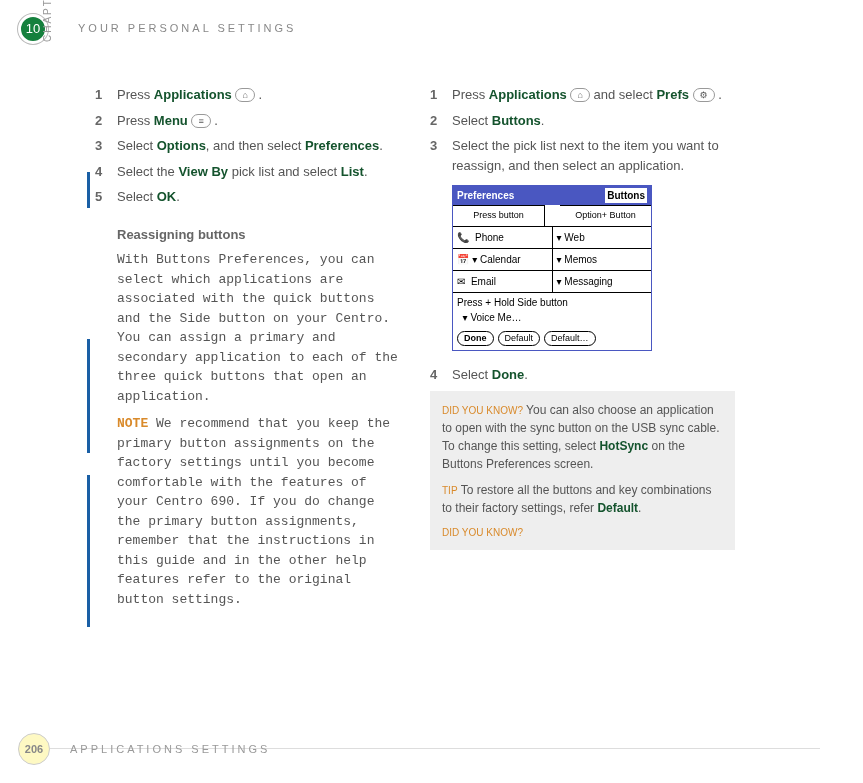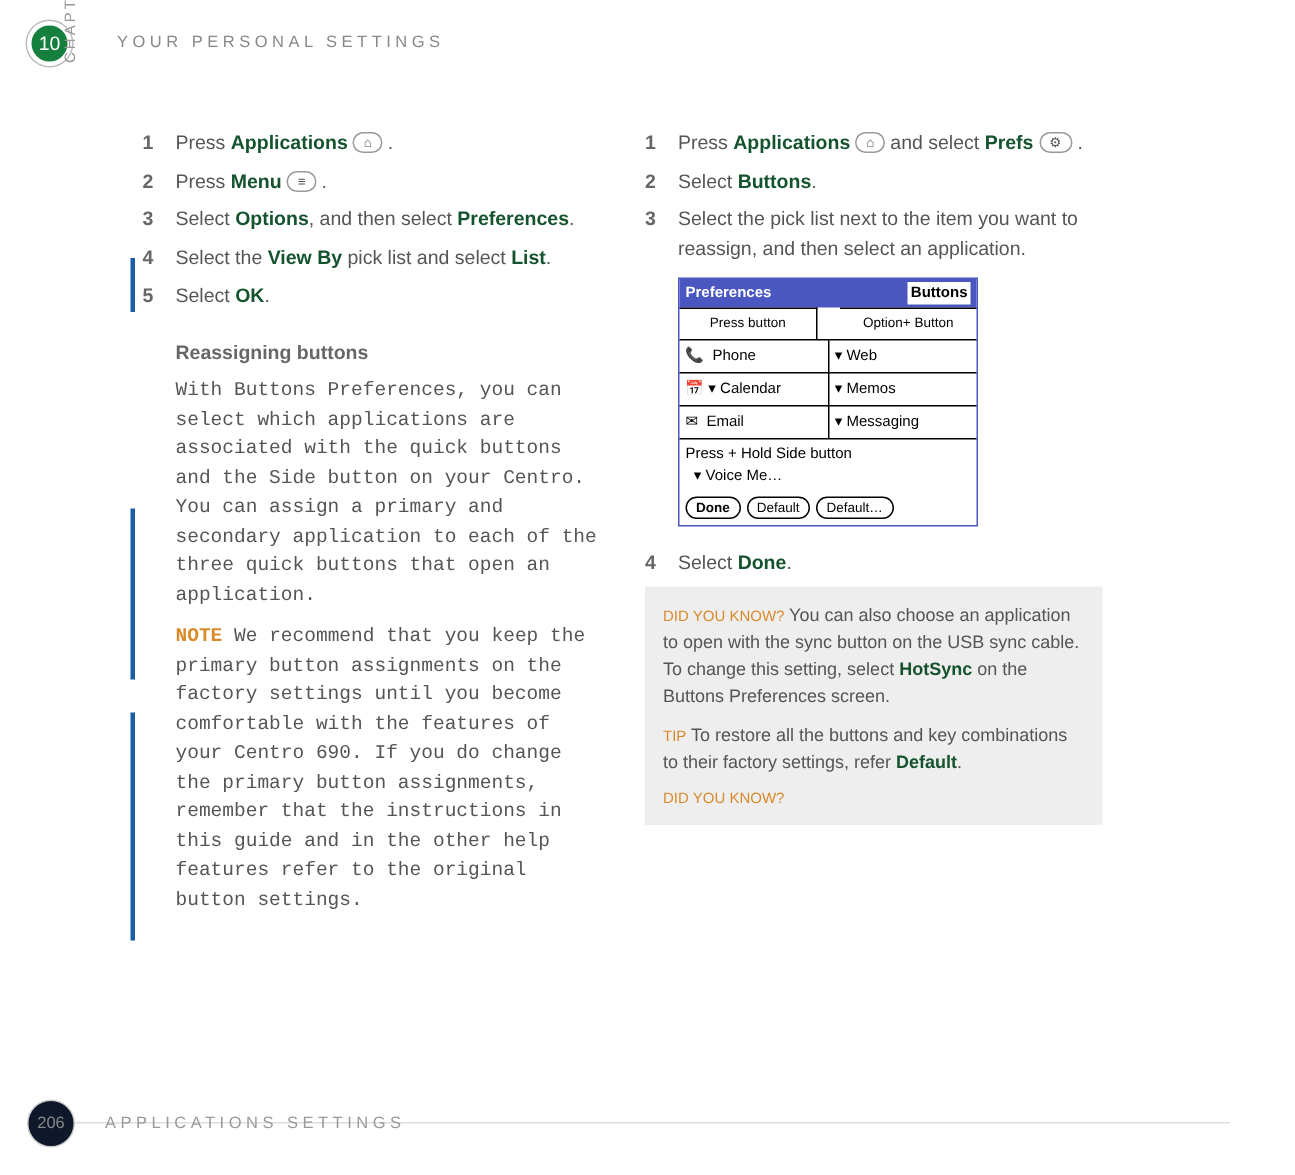--- a/index.html
+++ b/index.html
@@ -93,24 +93,24 @@
   .footer {
     position: absolute;
     left: 18px; bottom: 18px;
     display: flex; align-items: center;
     gap: 20px;
   }
   .page-bubble {
     width: 32px; height: 32px;
     border-radius: 50%;
     border: 1px solid #ccc;
-    background: #0f172a;
+    background: #fef9c3;
     color: #888;
     font-size: 11px;
-    display:flex; align-items:center; justify-content:center;
+    display:flex; align-items:center; justify-content:center;font-weight:bold;
   }
   .footer-title {
     letter-spacing: 3px; font-size: 11px; color: #999;
   }
   .footer-rule {
     position:absolute; left:50px; bottom:34px; width:770px;
     border-top:1px solid #ddd;
   }
 </style>
 </head>

